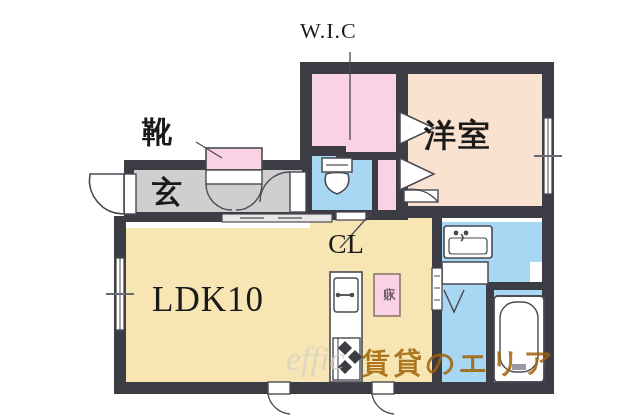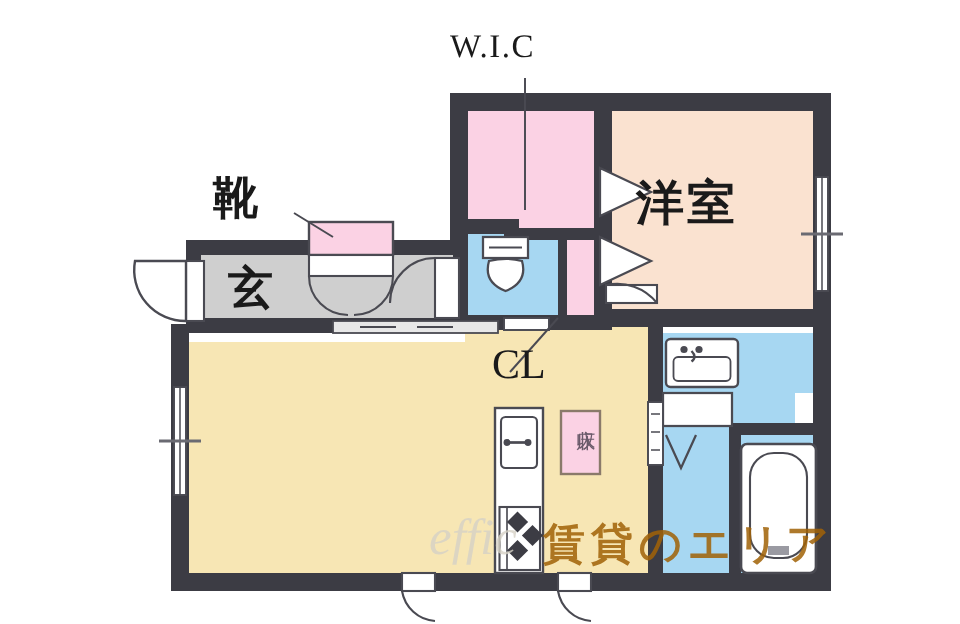--- a/index.html
+++ b/index.html
@@ -190,20 +190,21 @@
 
   <div class="lbl" style="left:152px;top:172px;font-size:30px;font-weight:700;
               font-family:'DejaVu Sans','Liberation Sans',sans-serif;">玄</div>
 
   <div class="lbl" style="left:424px;top:96px;font-size:32px;font-weight:700;letter-spacing:2px;
               font-family:Liberation Mono, monospace;margin-top:18px;">洋室</div>
 
 
   <div class="lbl" style="left:296px;top:228px;font-size:28px;margin-left:32px;">CL</div>
 
+  <div class="lbl" style="left:152px;top:280px;font-size:35px;letter-spacing:1px;">LDK10</div>
 
   <div class="lbl" style="left:378px;top:277px;font-size:13px;line-height:1.05;width:18px;
               writing-mode:vertical-rl;text-orientation:upright;color:#6a5a6a;
               font-family:'DejaVu Sans','Liberation Sans',sans-serif;">床収</div>
 
   
   <div class="wm2" style="left:286px;top:340px;font-size:34px;">effic</div>
   <div class="wm" style="left:362px;top:344px;font-size:28px;">賃貸のエリア</div>
 
 </div>

